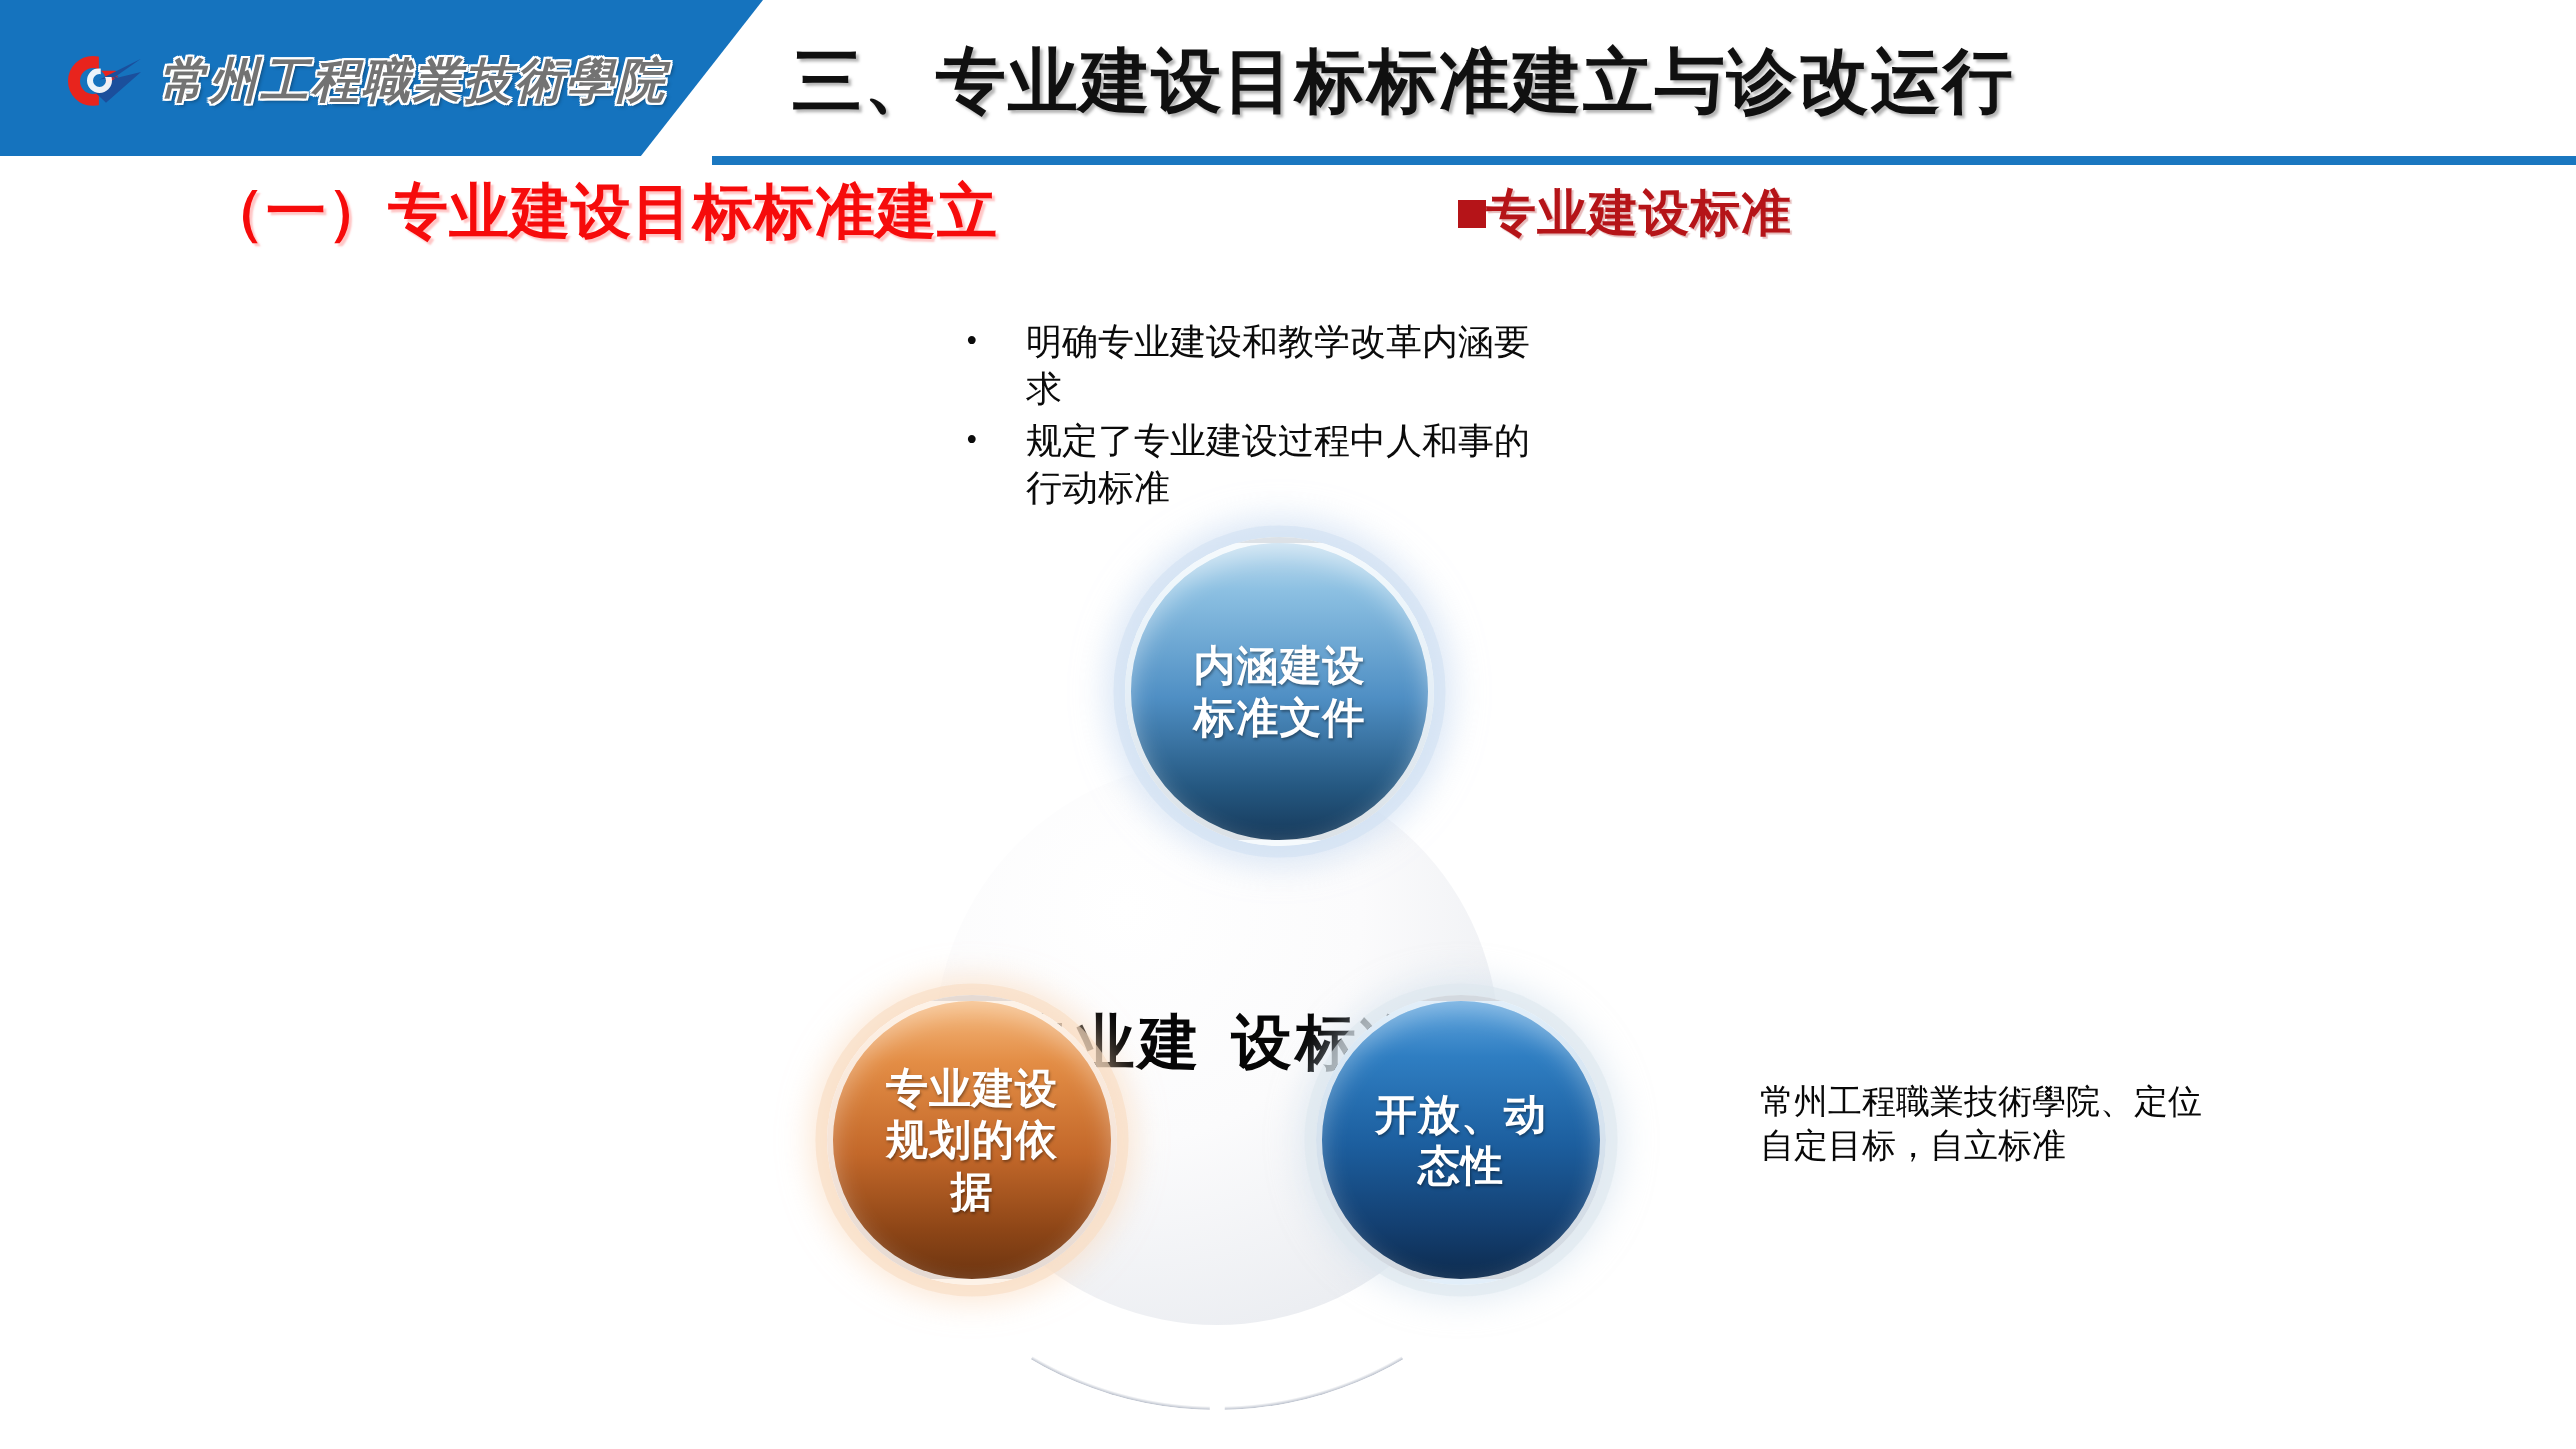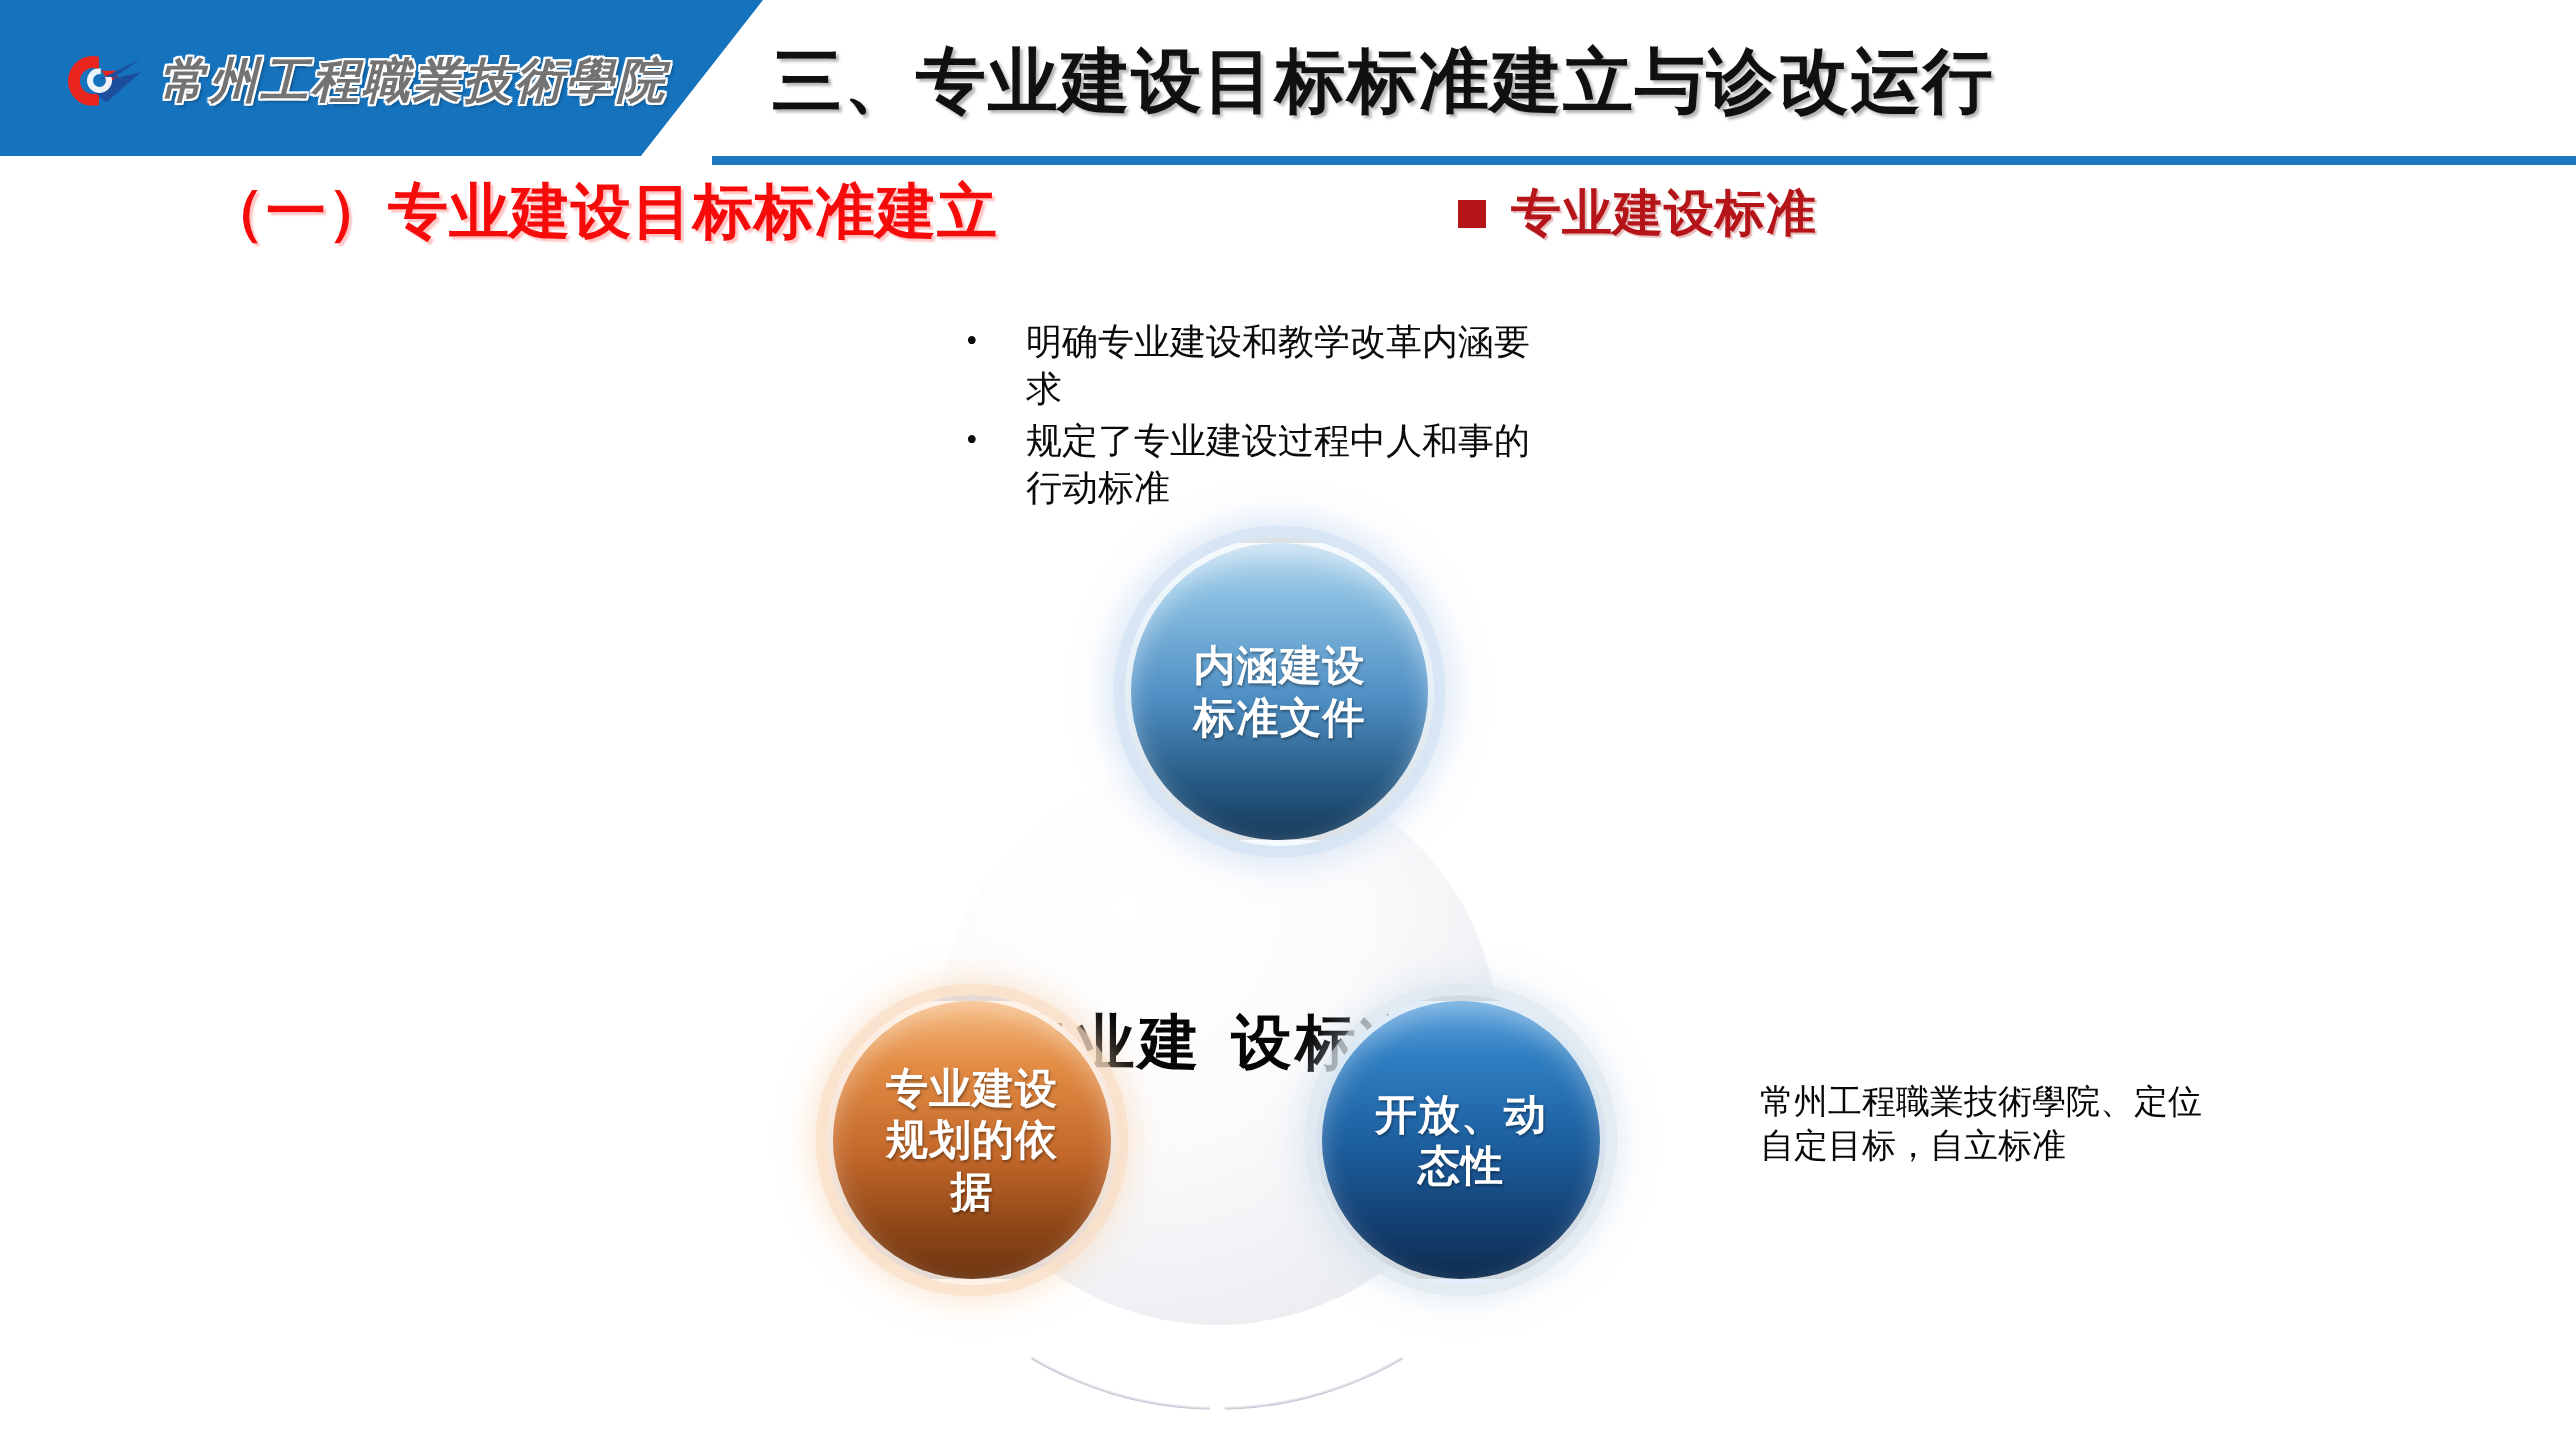--- a/index.html
+++ b/index.html
@@ -90,21 +90,21 @@
     text-shadow:
        1.9px  0 0 #fff, -1.9px  0 0 #fff,
        0  1.9px 0 #fff, 0 -1.9px 0 #fff,
        1.9px  1.9px 0 #fff, -1.9px  1.9px 0 #fff,
        1.9px -1.9px 0 #fff, -1.9px -1.9px 0 #fff,
        2.9px 2.9px 3.9px rgba(0,0,0,0.35);
   }
 
   .slide-title {
     position: absolute;
-    left: 772px;
+    left: 792px;
     top: 35px;
     font-size: 70px;
     font-weight: bold;
     color: #101010;
     letter-spacing: 1.9px;
     white-space: nowrap;
     text-shadow: 2.9px 2.9px 2.9px rgba(120,120,120,0.55);
     z-index: 3;
   }
   .title-rule {
@@ -128,21 +128,20 @@
     letter-spacing: 1px;
     white-space: nowrap;
     text-shadow: 2.9px 2.9px 1.9px rgba(255,150,150,0.55);
   }
   .sub-right {
     position: absolute;
     left: 1458px;
     top: 180px;
     display: flex;
     align-items: center;
-    gap: 25px;
     white-space: nowrap;
   }
   .sub-right .bullet-square {
     width: 28px;
     height: 28px;
     background: #b51418;
     flex: 0 0 auto;
   }
   .sub-right .sub-right-label {
     font-size: 50px;

